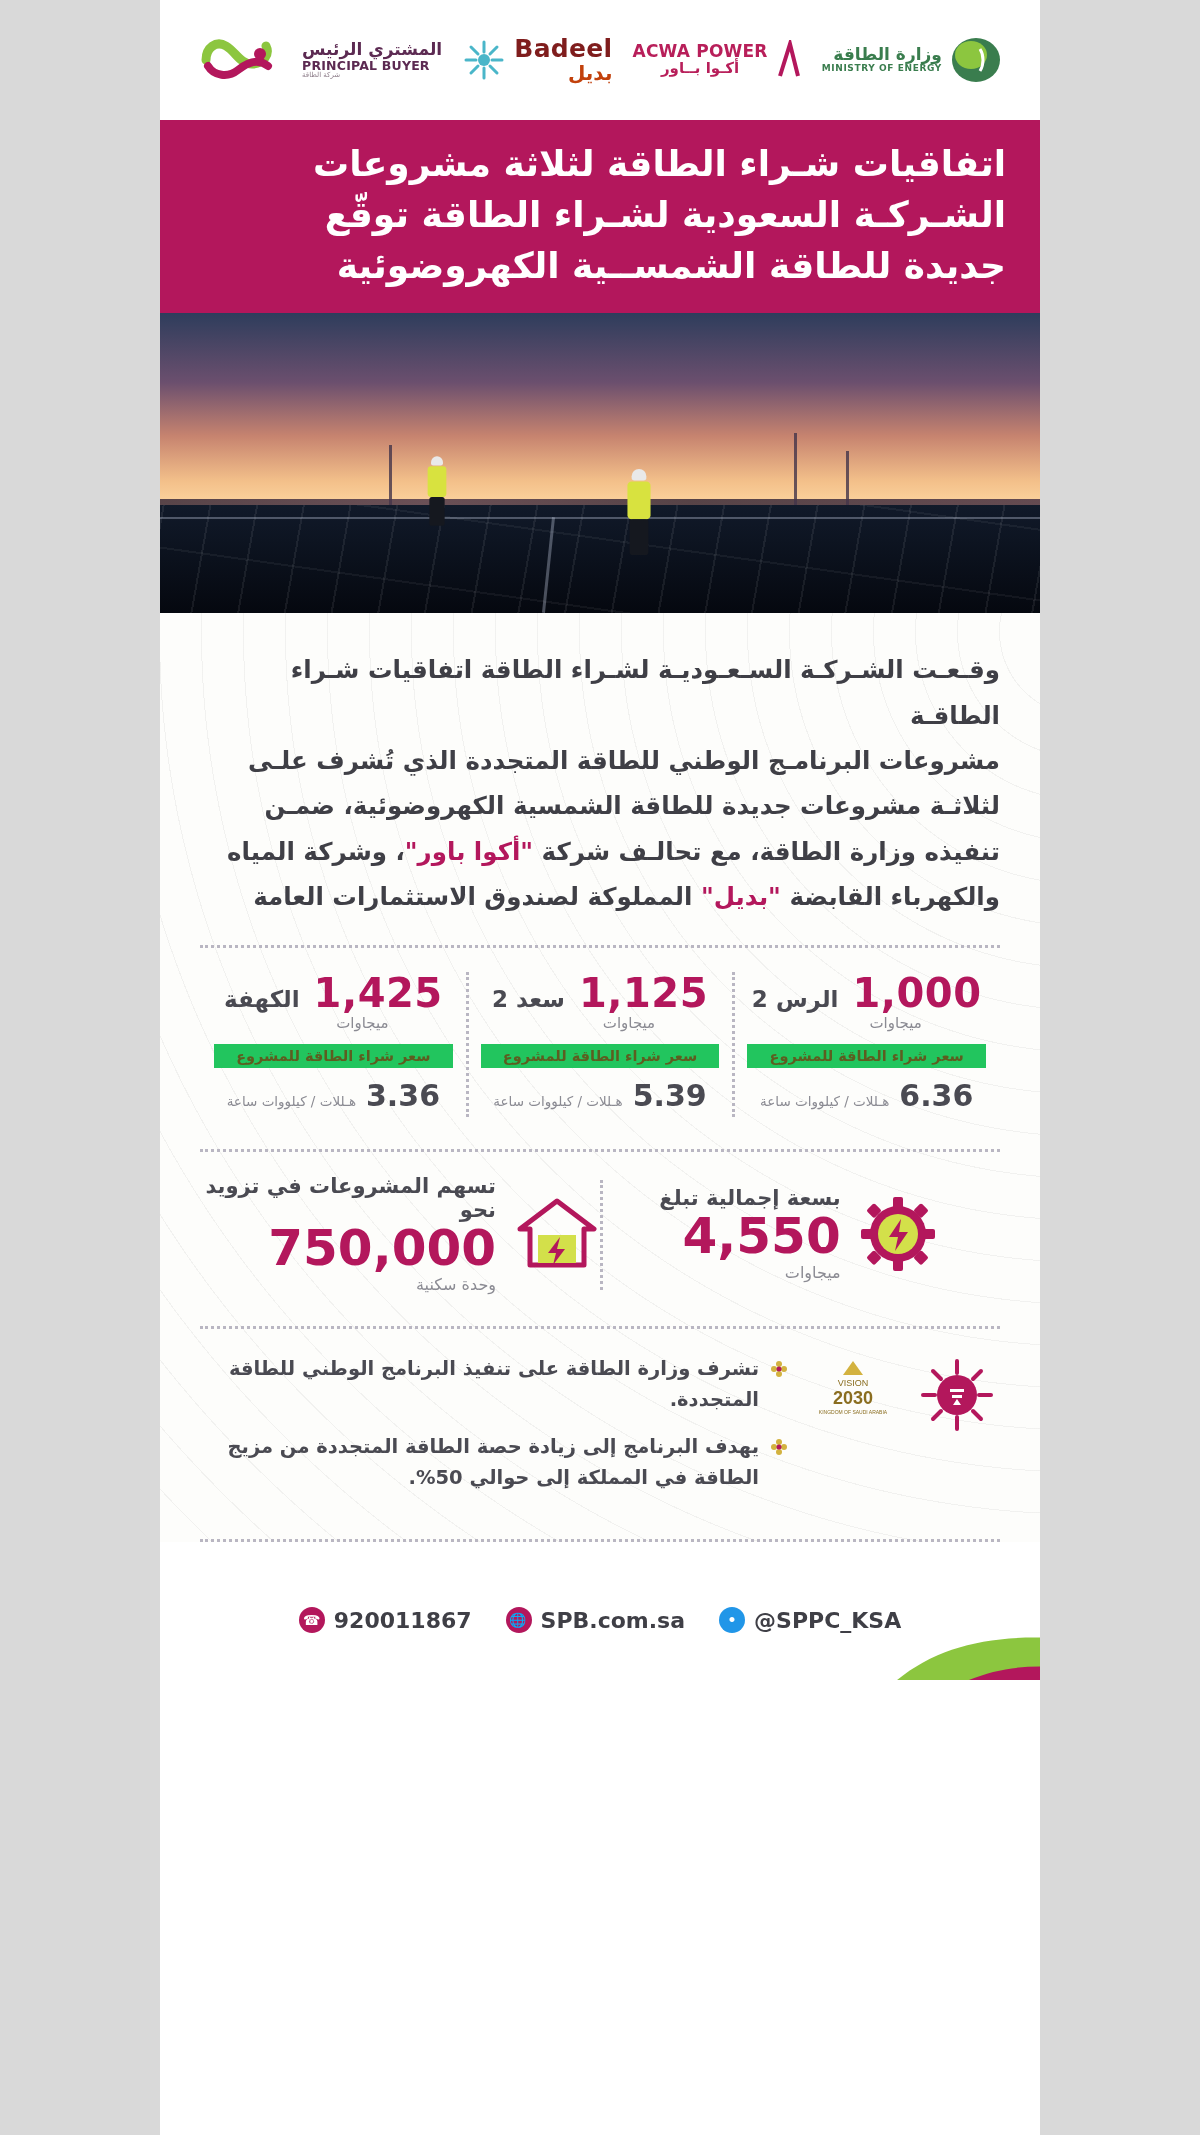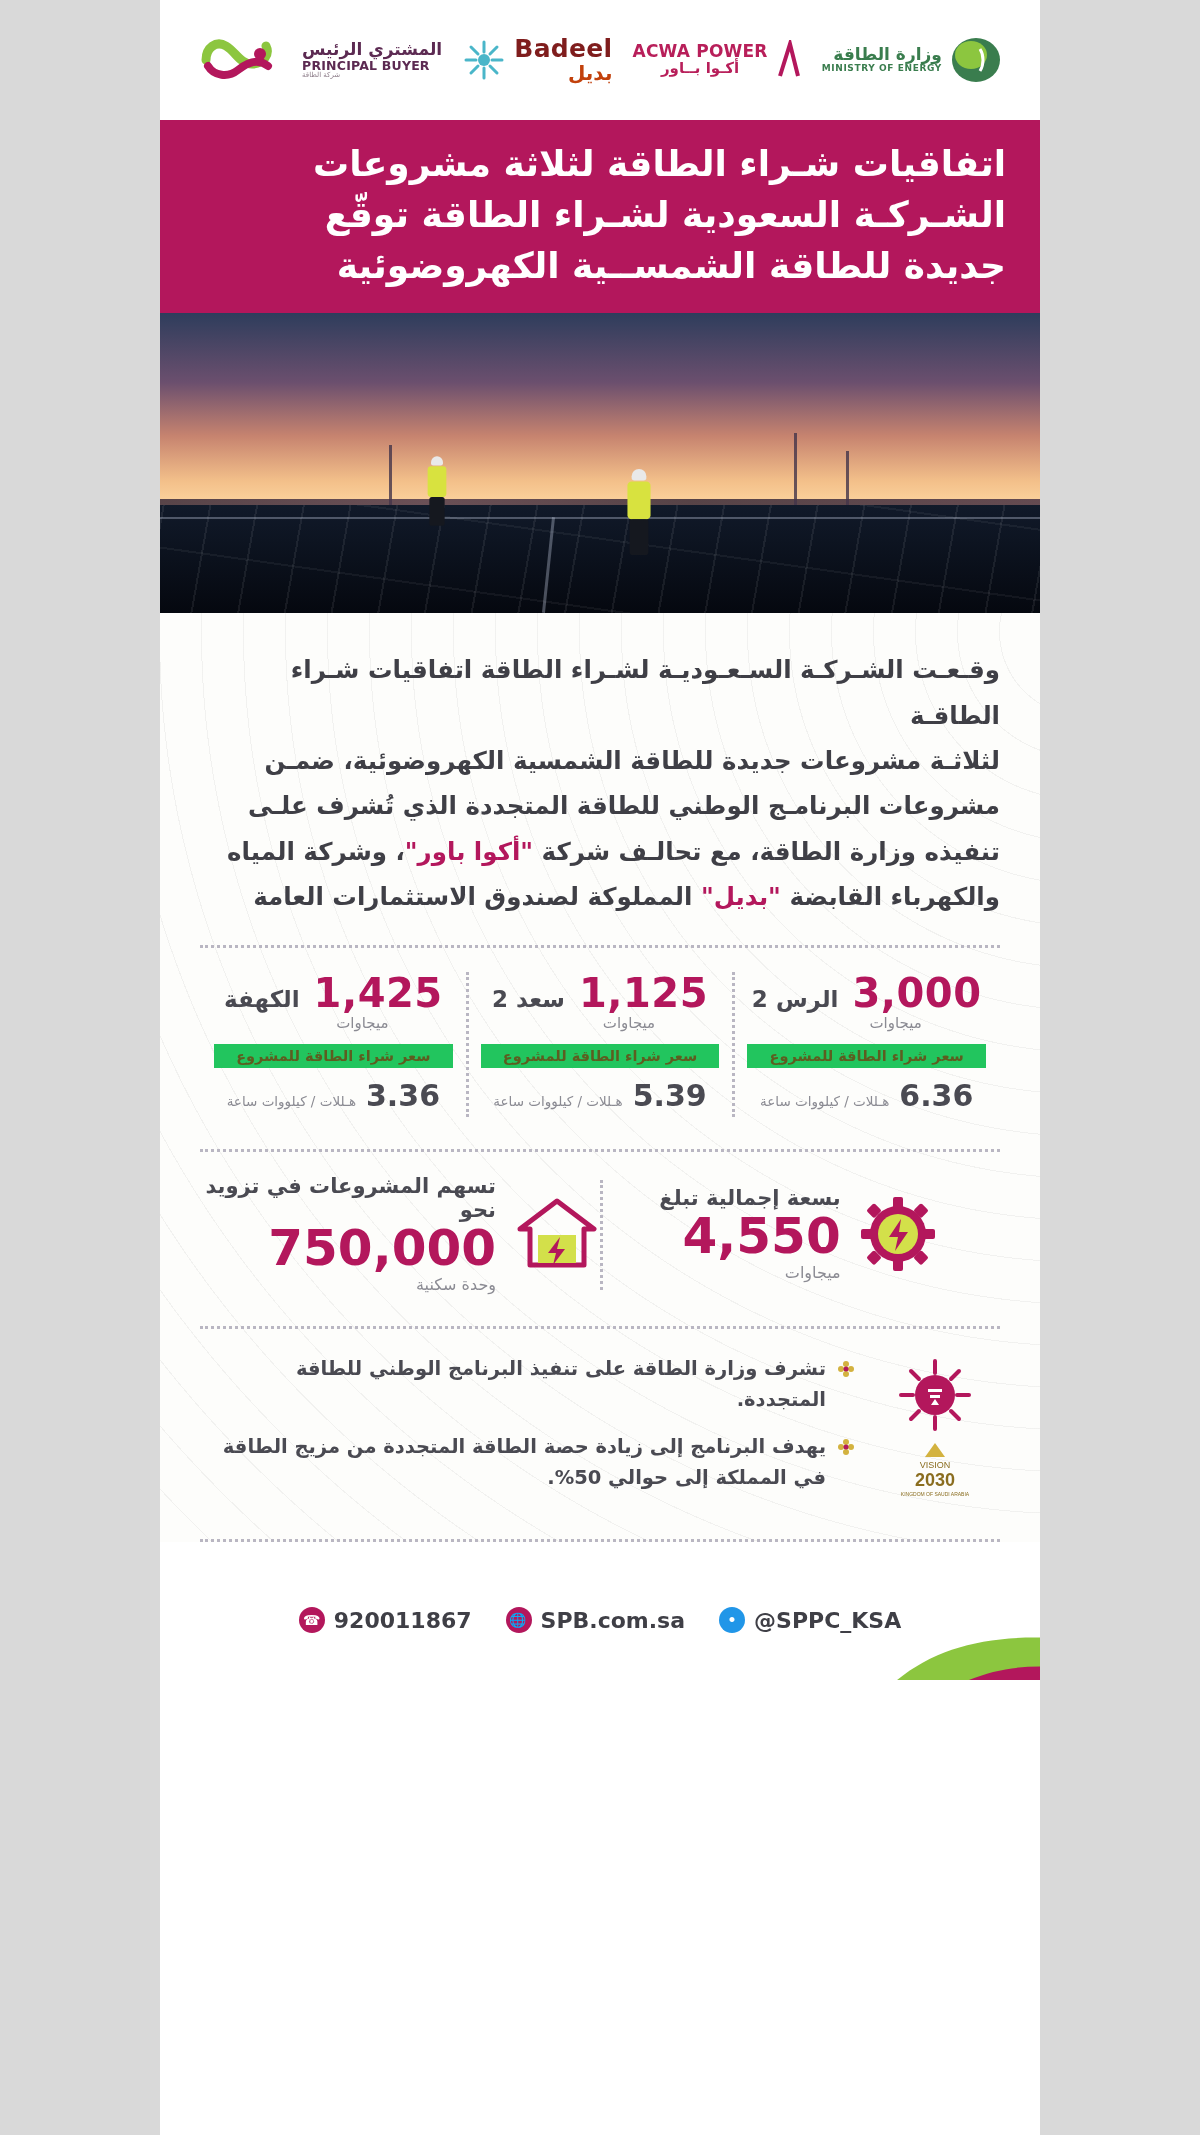--- a/index.html
+++ b/index.html
@@ -186,21 +186,21 @@
     border-left:3px dotted #b9b6c2;
   }
   .total-txt{ text-align:right; direction:rtl;}
   .total-label{ font-size:21px; color:#4a4a52; font-weight:600;}
   .total-num{ font-size:50px; color:#b3175c; font-weight:bold; line-height:1.05;}
   .total-unit{ font-size:16px; color:#8b8b93;}
   .icon-badge{ flex:0 0 auto; }
 
   
   .notes { position:relative; display:flex; direction:rtl; align-items:flex-start; gap:22px; padding: 6px 6px 4px 6px;}
-  .note-logos{ flex:0 0 118px; display:flex; flex-direction:column; align-items:center; gap:10px; padding-top:6px;}
+  .note-logos{ flex:0 0 118px; display:flex; flex-direction:row; gap:23px; padding-top:6px;}
   .note-list{ flex:1 1 auto; }
   .note-item{ display:flex; direction:rtl; gap:12px; align-items:flex-start; margin-bottom:16px;}
   .note-dot{ flex:0 0 auto; margin-top:8px;}
   .note-text{ font-size:19.5px; line-height:1.6; color:#4a4a52; font-weight:600; text-align:right;}
 
   
   .footer {
     position: relative;
     margin-top: 10px;
     height: 120px;
@@ -310,37 +310,37 @@
       <div class="helmet"></div>
         <div class="vest"></div>
         <div class="legs"></div>
     </div>
   </div>
 
   <div class="body-wrap">
 
     <div class="intro">
       <div>وقـعـت الشـركـة السـعـوديـة لشـراء الطاقة اتفاقيات شـراء الطاقـة</div>
+      <div>مشروعات البرنامـج الوطني للطاقة المتجددة الذي تُشرف علـى</div>
       <div>لثلاثـة مشروعات جديدة للطاقة الشمسية الكهروضوئية، ضمـن</div>
-      <div>مشروعات البرنامـج الوطني للطاقة المتجددة الذي تُشرف علـى</div>
       <div>
         <span>تنفيذه وزارة الطاقة، مع تحالـف شركة </span><span class="hl">"أكوا باور"</span><span>، وشركة المياه</span>
       </div>
       <div>
         <span>والكهرباء القابضة </span><span class="hl">"بديل"</span><span> المملوكة لصندوق الاستثمارات العامة</span>
       </div>
     </div>
 
     <div class="dotted"></div>
 
     <div class="projects">
 
       <div class="project">
         <div class="proj-head">
-          <div class="proj-cap">3,000</div>
+          <div class="proj-cap">1,000</div>
           <div class="proj-name">الرس 2</div>
         </div>
         <div class="proj-unit">ميجاوات</div>
         <div class="price-band">سعر شراء الطاقة للمشروع</div>
         <div class="price-row">
           <div class="price-val">6.36</div>
           <div class="price-unit">هـللات / كيلووات ساعة</div>
         </div>
       </div>
 

